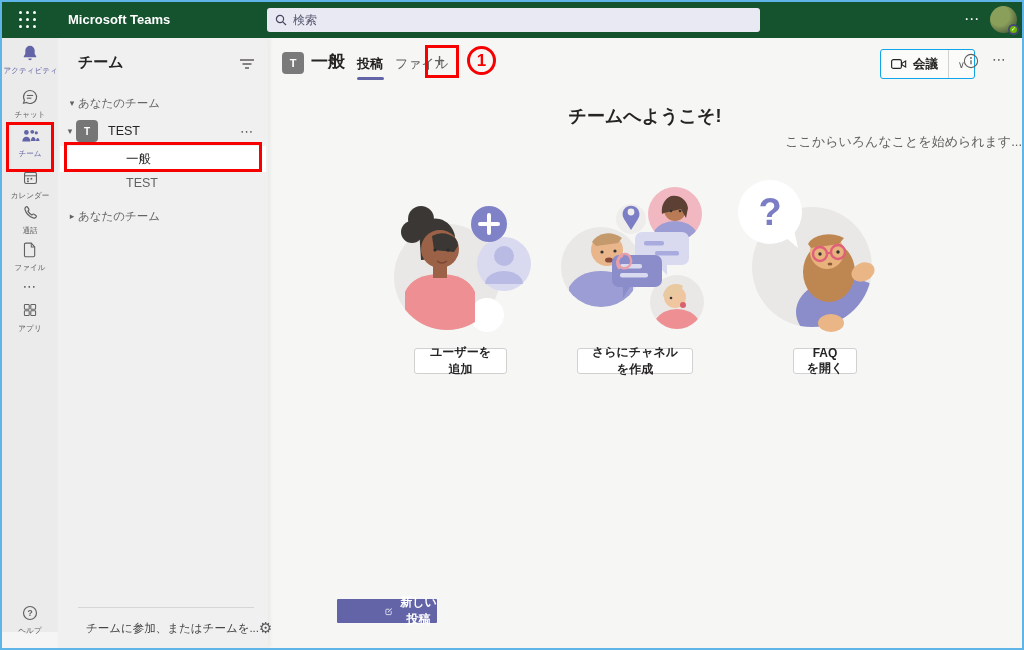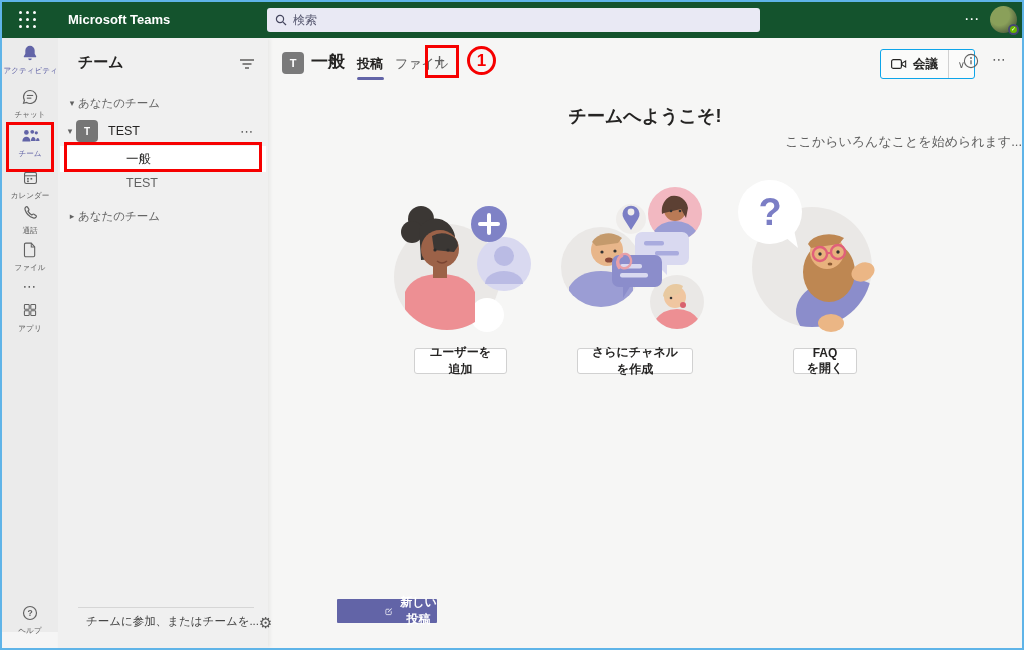--- a/index.html
+++ b/index.html
@@ -43,21 +43,21 @@
   .sb-section { font-size:11.5px; color:#616161; }
   .team-avatar { width:22px; height:22px; background:#767676; border-radius:4px; color:#fff;
                  font-size:10px; font-weight:bold; display:flex; align-items:center; justify-content:center; }
   .team-name { font-size:12.5px; color:#252423; margin-left:10px; }
   .row-more { margin-left:auto; margin-right:14px; color:#616161; font-size:13px; letter-spacing:1px; }
   .channel { position:absolute; left:2px; right:2px; display:flex; align-items:center; padding-left:66px;
              font-size:12.5px; color:#252423; cursor:pointer; }
   .channel.selected { background:#FFFFFF; }
   .channel.dim { color:#616161; }
   .sb-footer-line { position:absolute; left:20px; right:14px; bottom:40px; border-top:1px solid #D6D6D6; }
-  .sb-footer { position:absolute; left:0; right:8px; bottom:6px; height:28px; display:flex; padding:0 12px 0 20px; }
+  .sb-footer { position:absolute; left:0; right:8px; bottom:6px; height:28px; display:flex; align-items:center; padding:0 12px 0 20px; }
   .sb-join-label { font-size:11.5px; color:#424242; margin-left:8px; cursor:pointer; white-space:nowrap; }
   .gear { margin-left:auto; font-size:15px; color:#555; cursor:pointer; }
 
   
   .main { position:absolute; left:266px; top:36px; right:0; bottom:0; background:#F6F6F5; }
   .mh-avatar { position:absolute; left:14px; top:14px; width:22px; height:22px; background:#7A7A7A;
                border-radius:4px; color:#fff; font-size:11px; font-weight:bold;
                display:flex; align-items:center; justify-content:center; }
   .mh-title { position:absolute; left:43px; top:12px; font-size:17px; font-weight:bold; color:#252423; }
   .mh-tab { position:absolute; top:17px; font-size:13px; color:#616161; cursor:pointer; }

